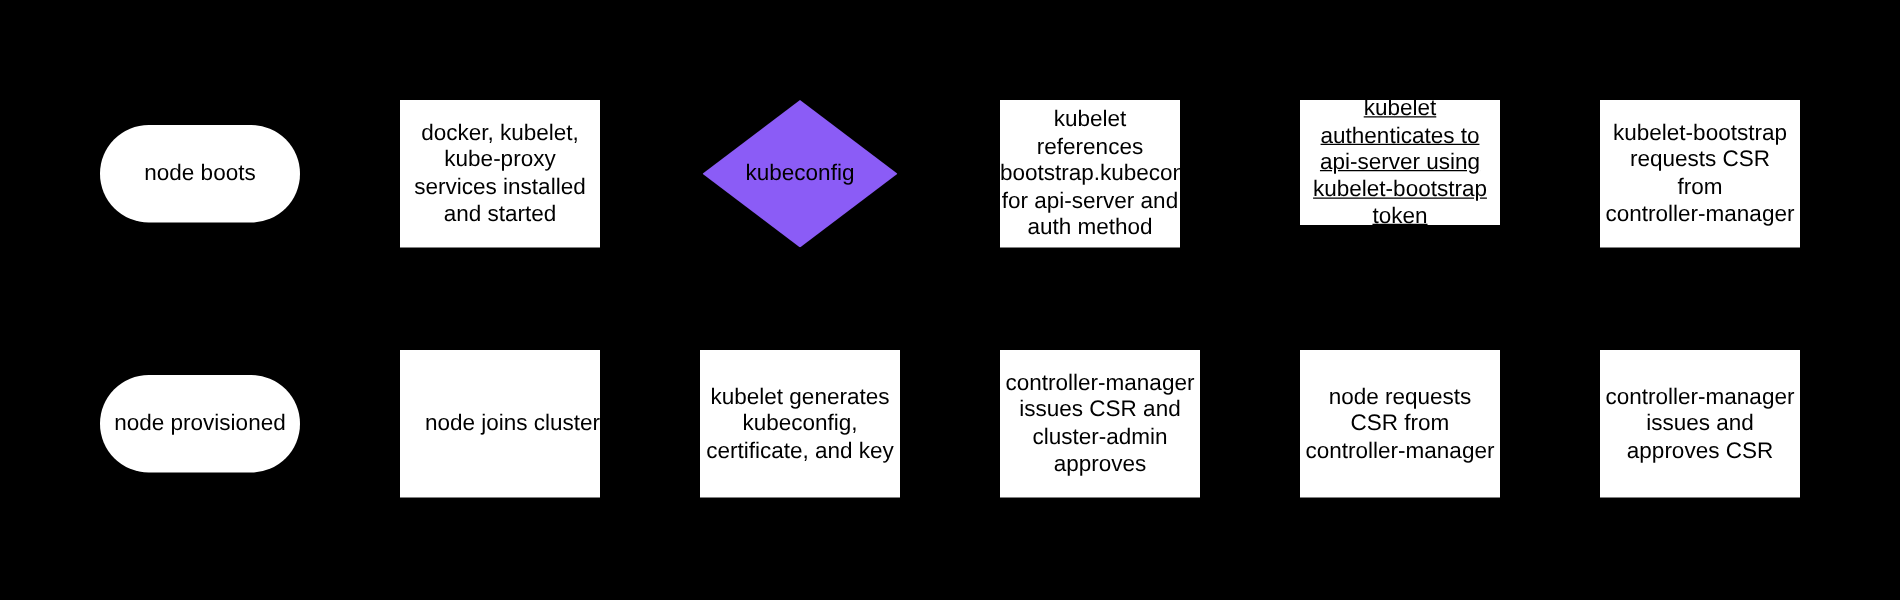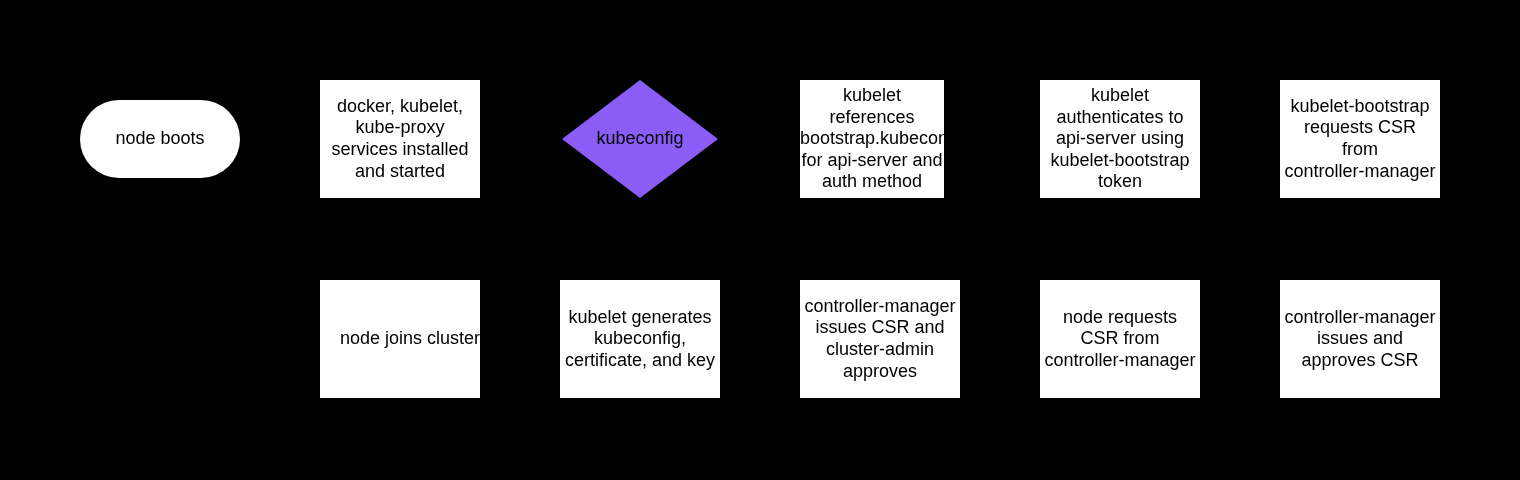--- a/index.html
+++ b/index.html
@@ -38,21 +38,21 @@
   }
   .decision {
     background: #8b5cf6;
     clip-path: polygon(50% 0, 100% 50%, 50% 100%, 0 50%);
   }
   
   .n-node-boots        { left:  80px; top: 100px; width: 160px; height:  78px; }
   .n-services          { left: 320px; top:  80px; width: 160px; height: 118px; }
   .n-kubeconfig        { left: 562px; top:  80px; width: 156px; height: 118px; }
   .n-references        { left: 800px; top:  80px; width: 144px; height: 118px; }
-  .n-authenticates     { left:1040px; top:  80px; width: 160px; height: 118px; }
+  .n-authenticates     { left:1040px; top:  80px; width: 160px; height: 100px; text-decoration: underline; }
   .n-requests-csr      { left:1280px; top:  80px; width: 160px; height: 118px; }
   
   .n-node-provisioned  { left:  80px; top: 300px; width: 160px; height:  78px; }
   .n-joins-cluster     { left: 320px; top: 280px; width: 160px; height: 118px; text-align: right; }
   .n-generates         { left: 560px; top: 280px; width: 160px; height: 118px; justify-content: flex-end; }
   .n-cm-issues-admin   { left: 800px; top: 280px; width: 160px; height: 118px; }
   .n-node-requests-csr { left:1040px; top: 280px; width: 160px; height: 118px; align-items: center; }
   .n-cm-issues-approves{ left:1280px; top: 280px; width: 160px; height: 118px; }
 </style>
 </head>
@@ -90,20 +90,23 @@
 token</span>
   </div>
 
   <div class="node process n-requests-csr">
     <span class="label">kubelet-bootstrap
 requests CSR
 from
 controller-manager</span>
   </div>
 
+  <div class="node terminator n-node-provisioned">
+    <span class="label">node provisioned</span>
+  </div>
 
   <div class="node process n-joins-cluster">
     <span class="label">node joins cluster</span>
   </div>
 
   <div class="node process n-generates">
     <span class="label">kubelet generates
 kubeconfig,
 certificate, and key</span>
   </div>

